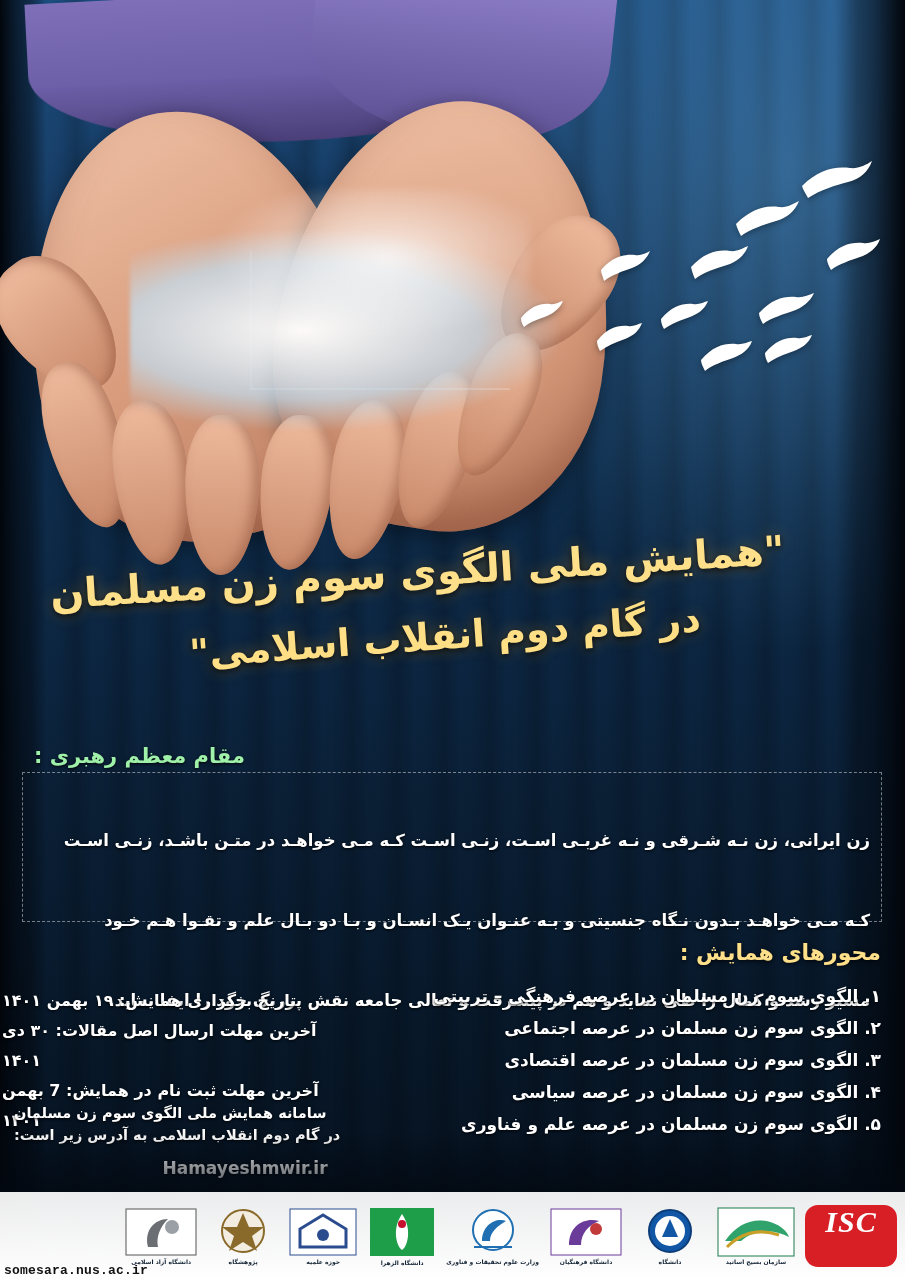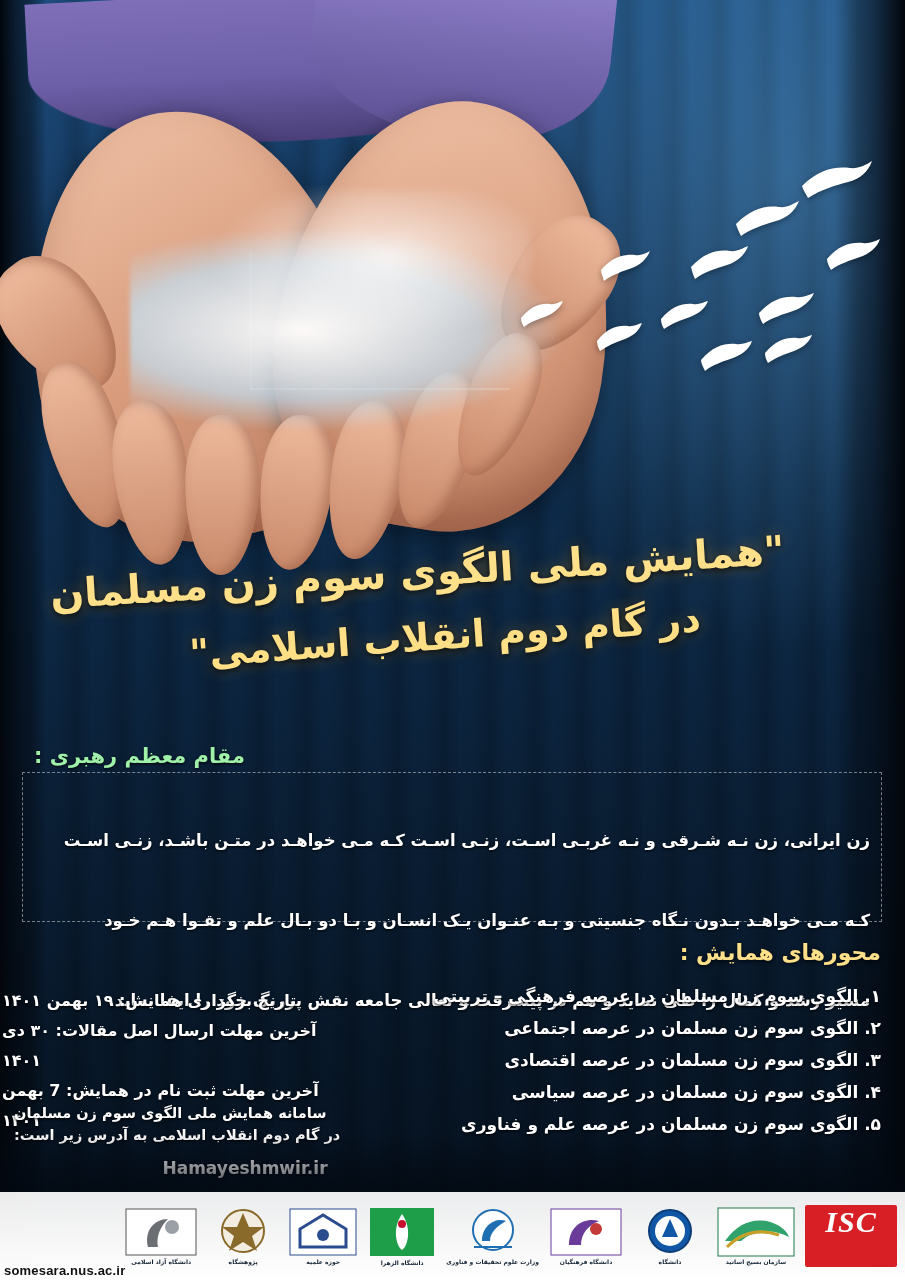--- a/index.html
+++ b/index.html
@@ -205,25 +205,25 @@
     height:70px;flex:0 0 auto;
     display:flex;flex-direction:column;align-items:center;justify-content:center;
     font-size:6px;color:#0b3a6b;text-align:center;line-height:1.15;
   }
   .logo .mark{display:block;}
   .logo .cap{margin-top:2px;max-width:96px;color:#123;font-weight:bold;}
   .isc{
     width:92px;height:62px;background:#d81f26;color:#fff;
     display:flex;align-items:center;justify-content:center;
     font-family:"Liberation Serif", serif;font-size:30px;font-weight:bold;font-style:italic;
-    border-radius:2px;letter-spacing:1px;
+    border-radius:13px;letter-spacing:1px;
   }
   .watermark{
     position:absolute;left:4px;bottom:2px;
-    font-family:Liberation Sans, sans-serif;font-size:13px;font-weight:bold;
+    font-family:Liberation Mono, monospace;font-size:13px;font-weight:bold;
     color:#111;background:rgba(255,255,255,.0);
     letter-spacing:.2px;
   }
   .corner-dark{
     position:absolute;left:0;bottom:88px;width:905px;height:60px;
     background:linear-gradient(0deg, rgba(2,8,16,.75), rgba(2,8,16,0));
     pointer-events:none;
   }
 </style>
 </head>

